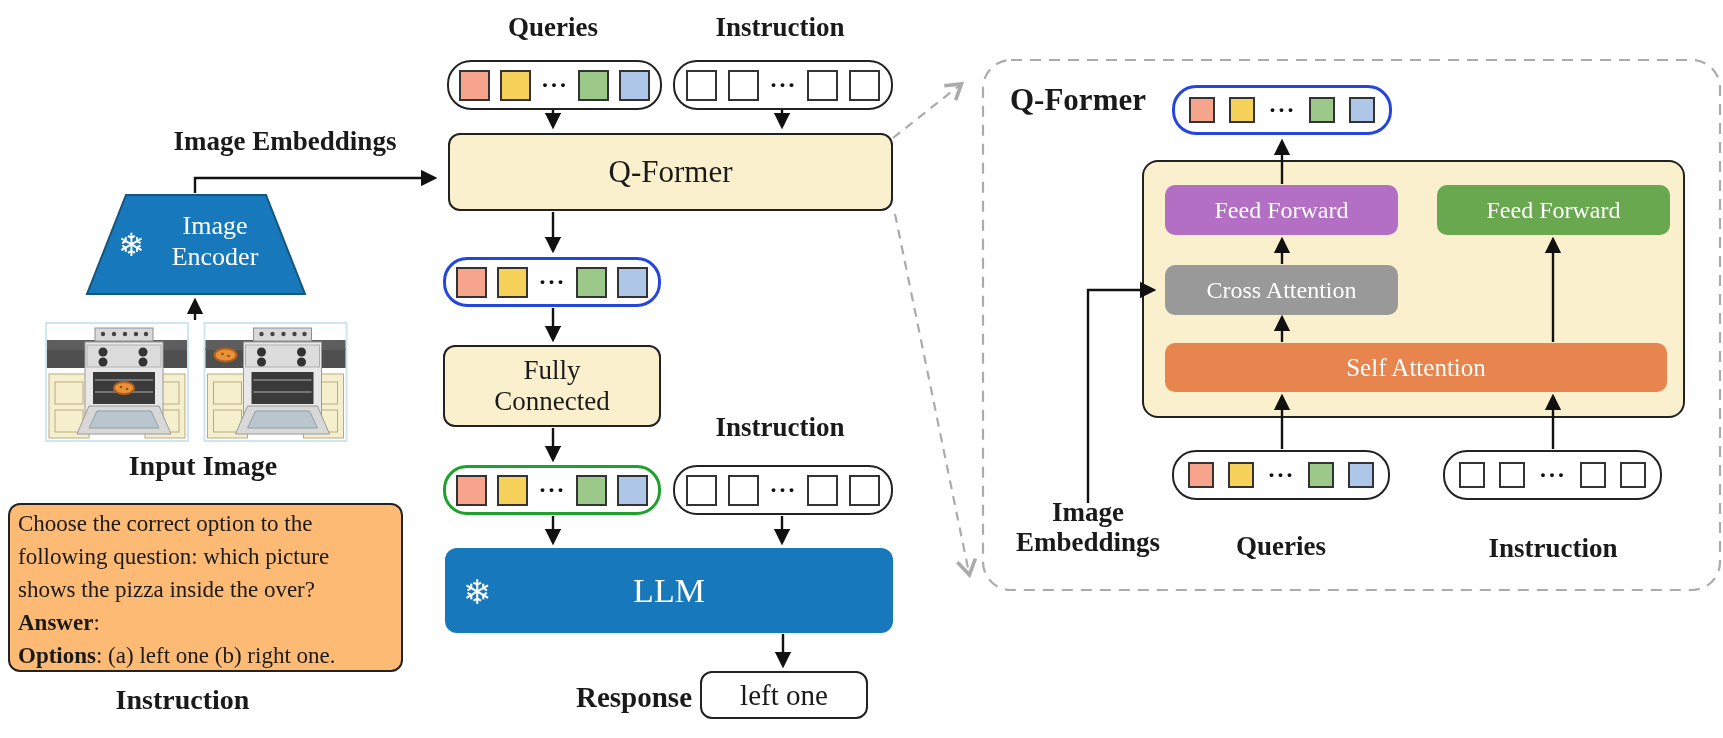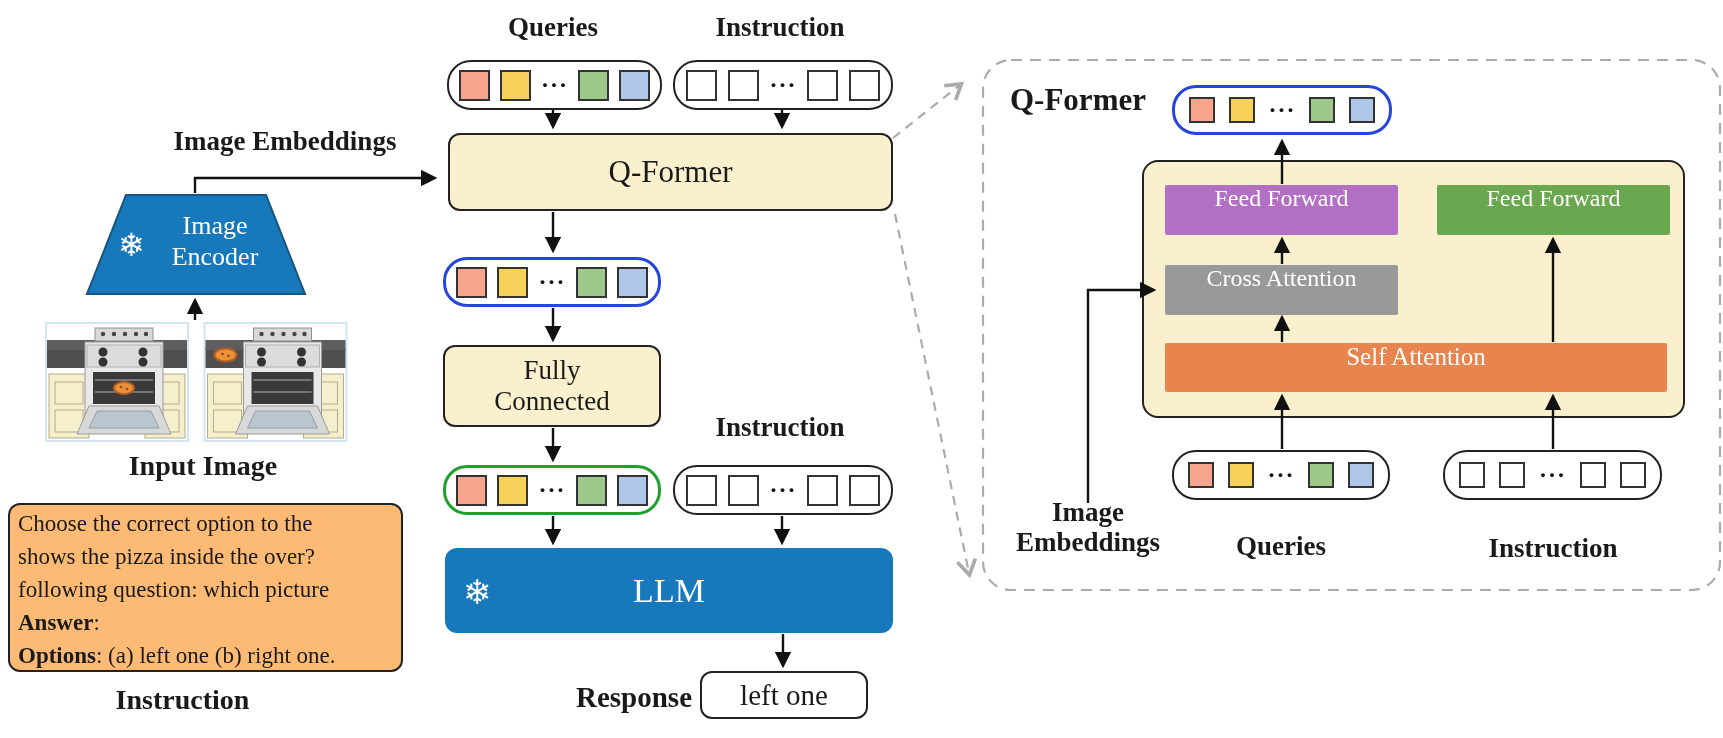--- a/index.html
+++ b/index.html
@@ -9,22 +9,22 @@
   .lbl{font-weight:700;text-align:center;white-space:nowrap;}
   .serif-c{text-align:center;}
   .row{display:flex;align-items:center;justify-content:space-evenly;
        background:#fff;border:2px solid #222;border-radius:24px;box-sizing:border-box;}
   .row.bdr3{border-width:3px;}
   .tok{width:31px;height:31px;border:2px solid #333;box-sizing:border-box;display:inline-block;}
   .row.small .tok{width:26px;height:26px;}
   .dots{font-size:24px;font-weight:700;letter-spacing:1px;color:#111;line-height:10px;}
   .cbox{background:#FBF0CD;border:2px solid #222;border-radius:12px;box-sizing:border-box;
         display:flex;align-items:center;justify-content:center;}
-  .block{display:flex;justify-content:center;color:#fff;
-         border-radius:2px;box-sizing:border-box;font-size:24px;}
+  .block{display:flex;align-items:center;justify-content:center;color:#fff;
+         border-radius:10px;box-sizing:border-box;font-size:24px;}
   .bluebox{border-radius:12px;display:flex;align-items:center;justify-content:center;color:#fff;}
   .prompt{border:2.5px solid #222;border-radius:12px;background:#fdba74;box-sizing:border-box;
           font-size:23px;line-height:33px;padding:2px 8px;}
   .prompt b{font-weight:700;}
   svg.overlay{position:absolute;left:0;top:0;pointer-events:none;z-index:6;}
   .z1{z-index:1;} .z2{z-index:2;}
 </style>
 </head>
 <body>
 
@@ -101,22 +101,22 @@
     <circle cx="19" cy="32" r="1.3" fill="#A8441A"></circle>
       <circle cx="25" cy="34" r="1.3" fill="#A8441A"></circle>
     <polygon points="44,84 114,84 126,112 32,112" fill="#D8D8D8" stroke="#9A9A9A"></polygon>
     <polygon points="52,89 106,89 114,106 44,106" fill="#B9C6CE" stroke="#8FA0A8"></polygon>
   </svg>
 
   <div class="abs lbl z2" style="left:103px;top:450px;width:200px;font-size:28px;">Input Image</div>
 
   <div class="abs prompt z1" style="left:8px;top:503px;width:395px;height:169px;">
     <div>Choose the correct option to the</div>
+    <div>following question: which picture</div>
     <div>shows the pizza inside the over?</div>
-    <div>following question: which picture</div>
     <div><b>Answer</b><span>:</span></div>
     <div><b>Options</b><span>: (a) left one (b) right one.</span></div>
   </div>
   <div class="abs lbl z2" style="left:80px;top:684px;width:205px;font-size:28px;">Instruction</div>
 
   <div class="abs lbl z2" style="left:468px;top:12px;width:170px;font-size:27px;">Queries</div>
   <div class="abs lbl z2" style="left:690px;top:12px;width:180px;font-size:27px;">Instruction</div>
 
   <div class="abs row z1" style="left:447px;top:60px;width:215px;height:50px;">
       <span class="tok" style="background-color: rgb(247, 164, 141);"></span>

